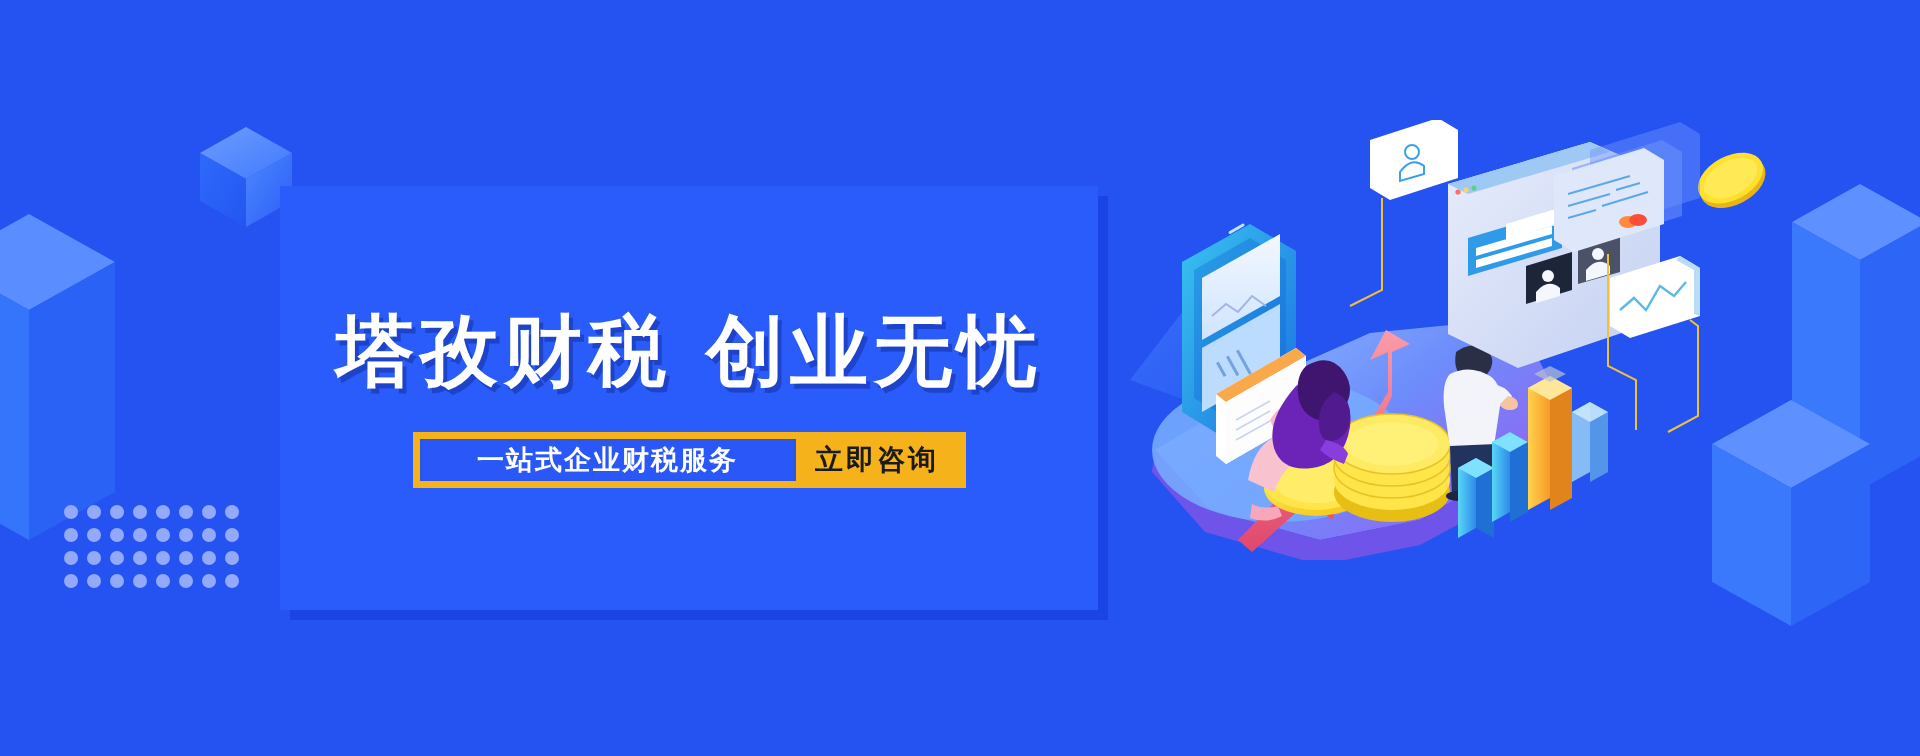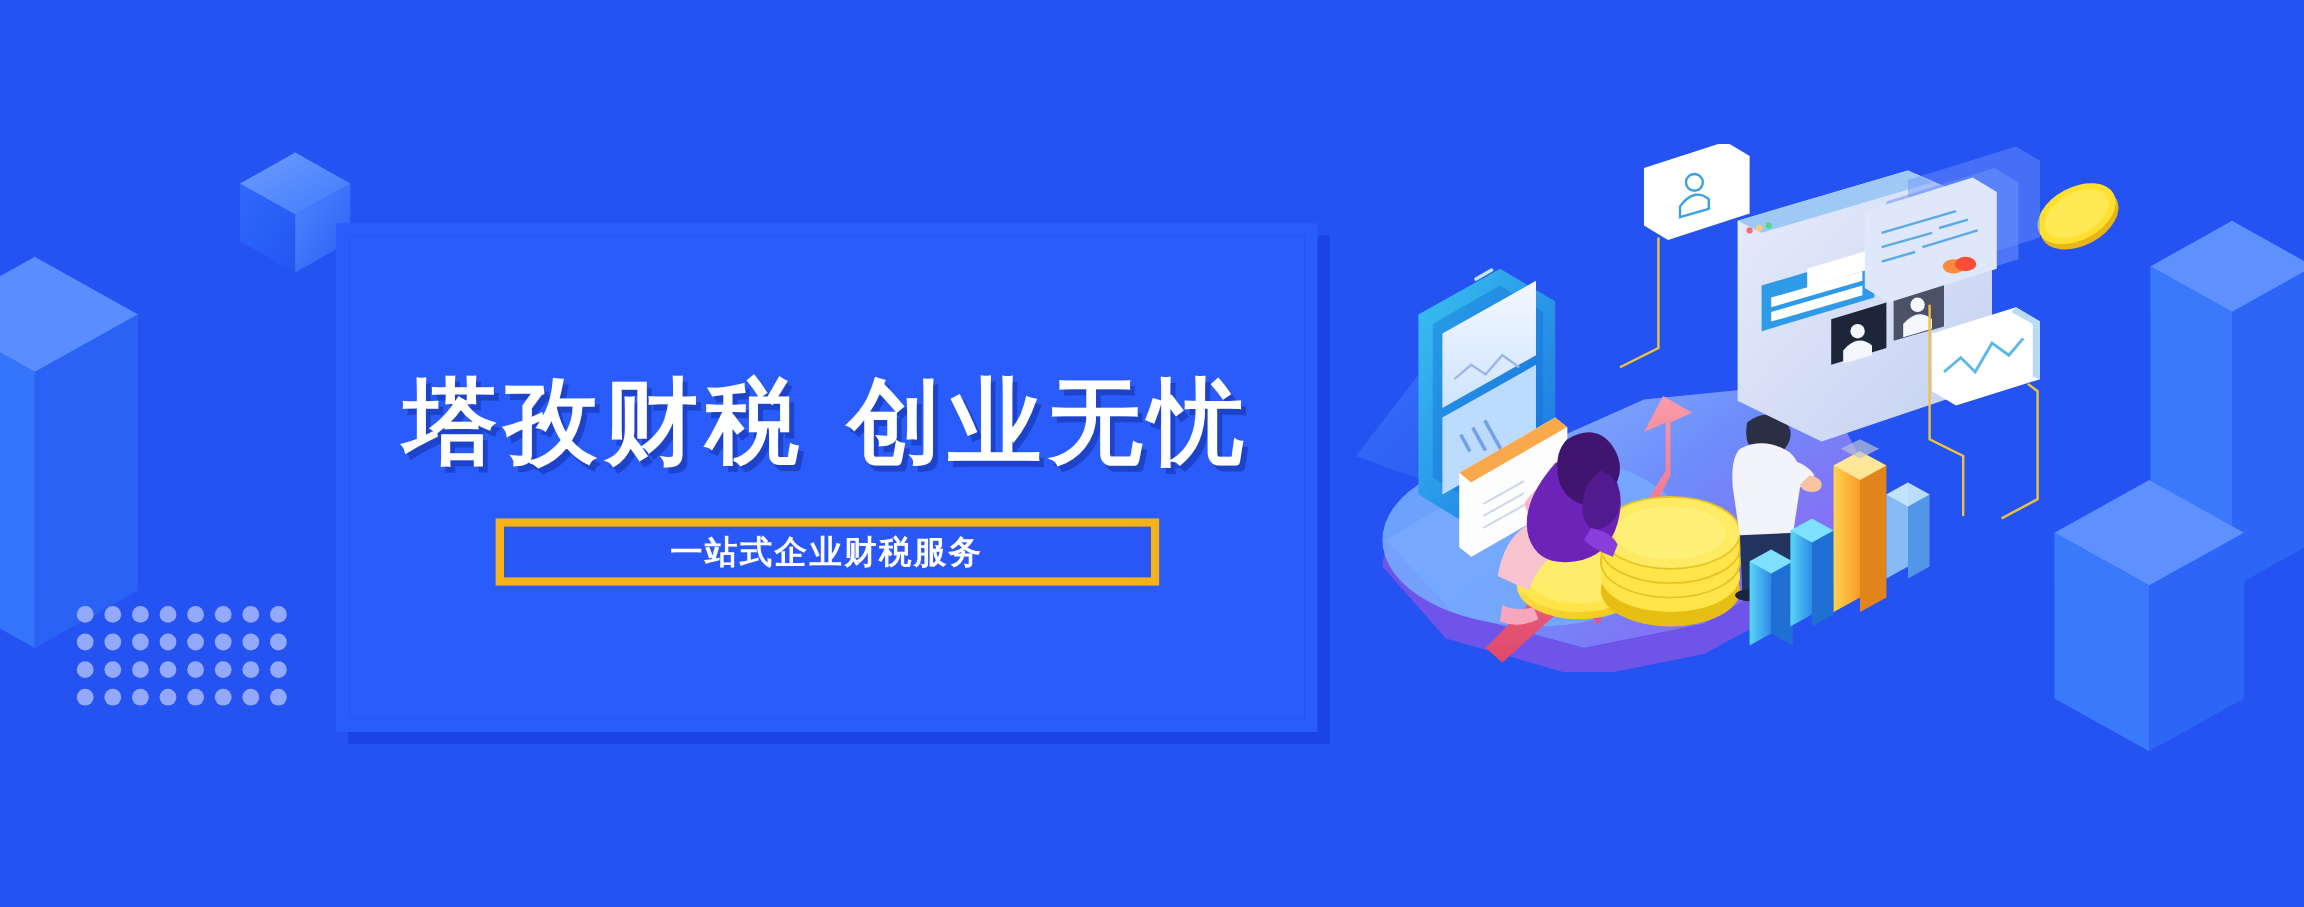--- a/index.html
+++ b/index.html
@@ -193,20 +193,21 @@
   <div class="frame"></div>
 
   <div class="copy">
     <div class="headline">
       <span>塔孜财税</span><span class="gap"></span><span>创业无忧</span>
     </div>
 
 
     <div class="cta">
       <div class="cta-tag">一站式企业财税服务</div>
+      <div class="cta-btn">立即咨询</div>
     </div>
   </div>
 
   <svg class="illo" viewBox="0 0 580 440">
     <defs>
       <linearGradient id="plat" x1="0" y1="0" x2="1" y2="1">
         <stop offset="0" stop-color="#7fb0ff"></stop>
           <stop offset="1" stop-color="#8d5ff0"></stop>
       </linearGradient>
       <linearGradient id="platTop" x1="0" y1="0" x2="1" y2="0.7">

